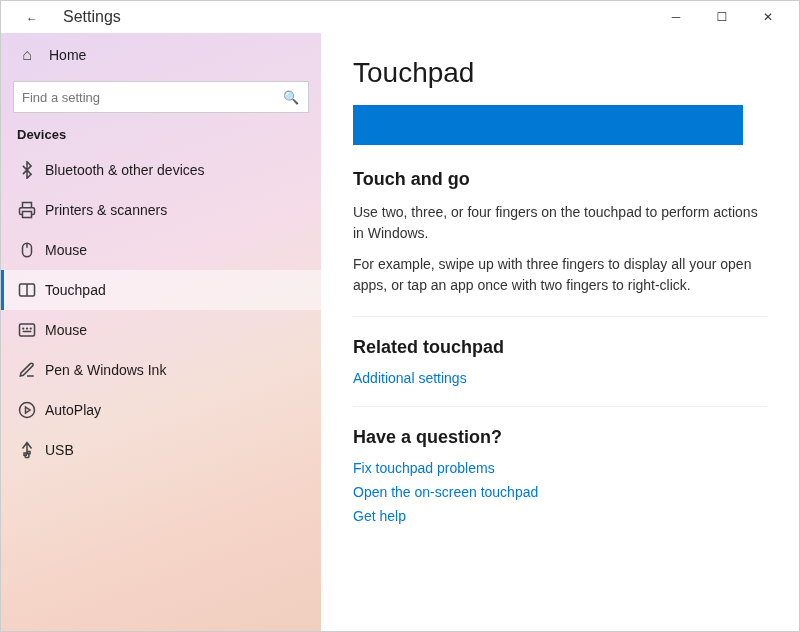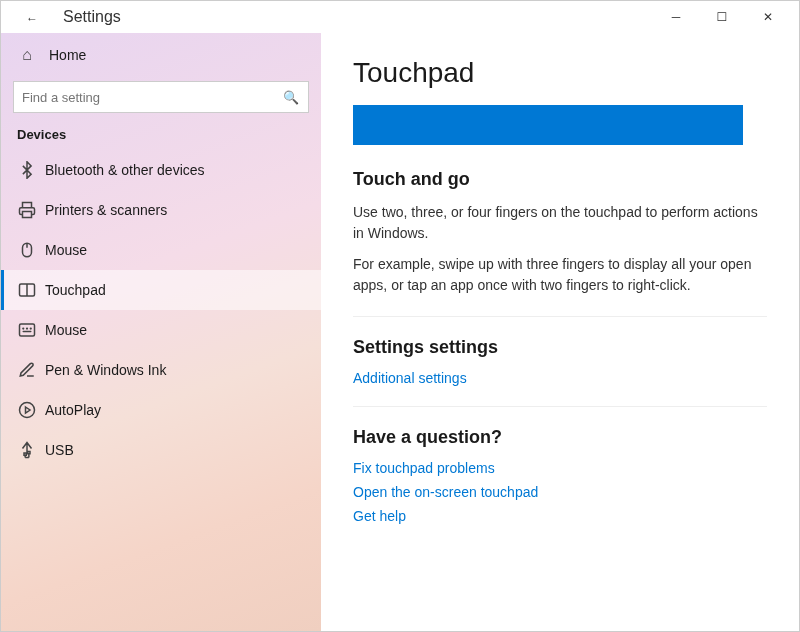--- a/index.html
+++ b/index.html
@@ -330,21 +330,21 @@
       <h1 class="page-title">Touchpad</h1>
       <div class="blue-bar"></div>
 
       <h2 class="section-heading">Touch and go</h2>
       <p class="section-text">Use two, three, or four fingers on the touchpad to perform actions in Windows.</p>
       <p class="section-text">For example, swipe up with three fingers to display all your open apps, or tap an app once with two fingers to right-click.</p>
 
       <div class="divider"></div>
 
       <div class="related-settings">
-        <h2 class="section-heading">Settings settings</h2>
+        <h2 class="section-heading">Related touchpad</h2>
         <a class="link">Additional settings</a>
       </div>
 
       <div class="divider"></div>
 
       <div class="question-section">
         <h2 class="section-heading">Have a question?</h2>
         <a class="link">Fix touchpad problems</a>
         <a class="link">Open the on-screen touchpad</a>
         <a class="link">Get help</a>

